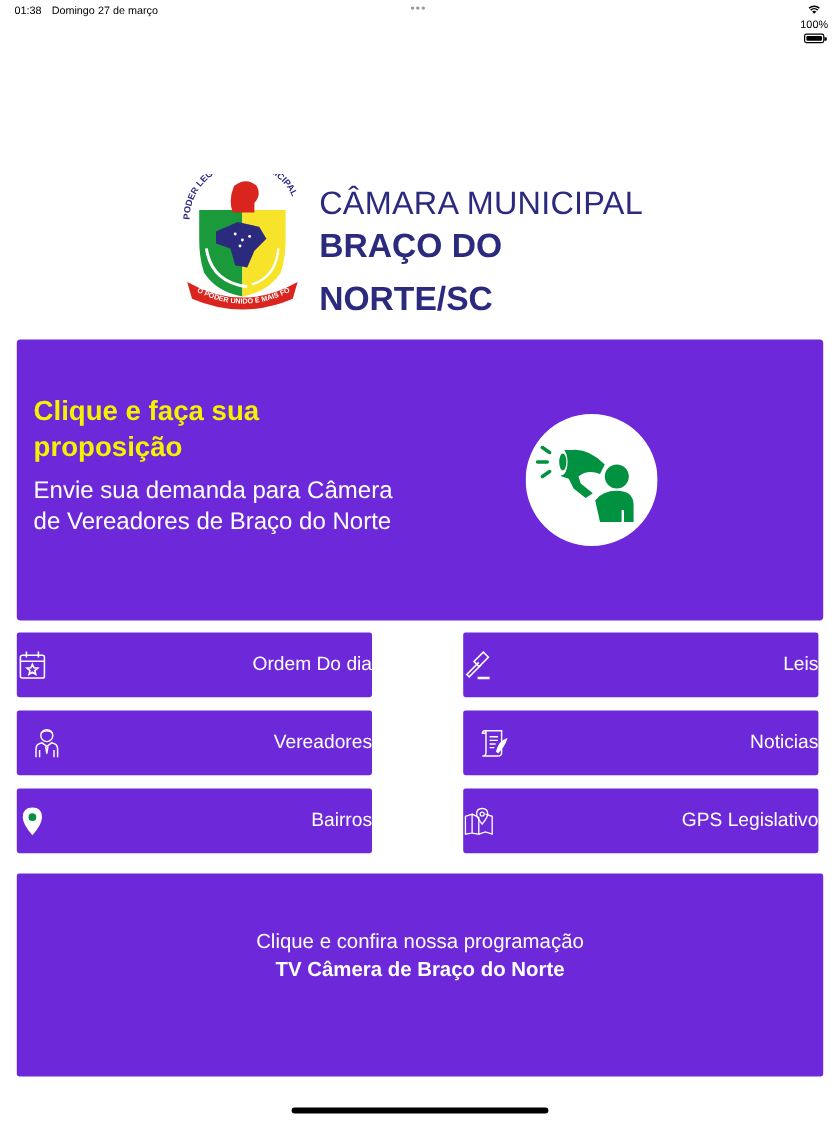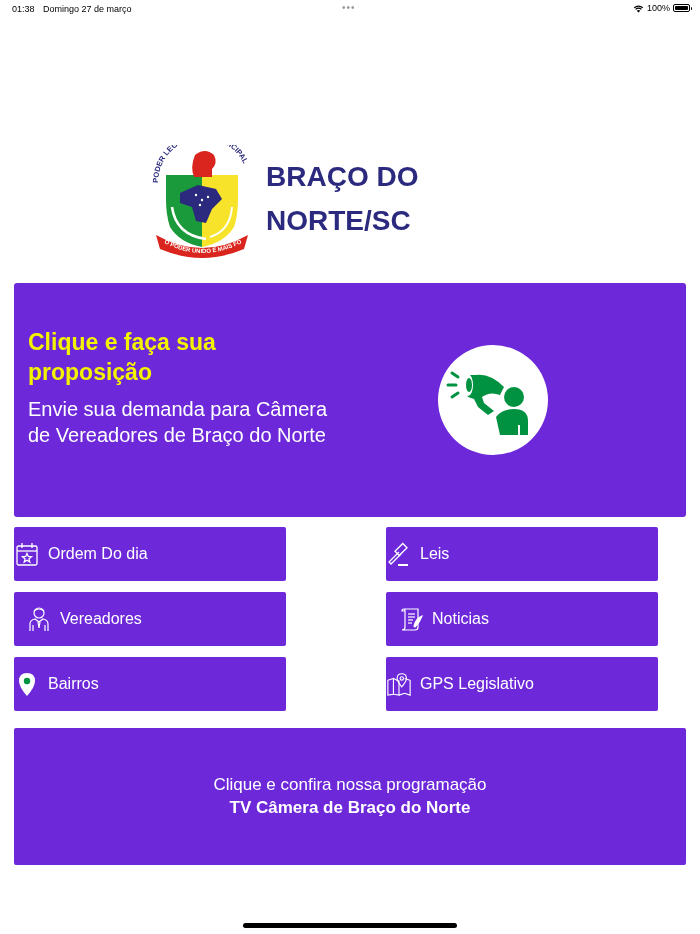--- a/index.html
+++ b/index.html
@@ -3,47 +3,47 @@
 <meta charset="utf-8">
 <style>
   * { box-sizing: border-box; margin: 0; padding: 0; }
   html, body { width: 700px; height: 934px; background: #ffffff; overflow: hidden; }
   body { font-family: "Liberation Sans", sans-serif; position: relative; }
 
   .status-bar { position: absolute; top: 0; left: 0; width: 700px; height: 18px; font-size: 9px; color: #000; }
   .status-left { position: absolute; left: 12px; top: 4px; }
   .status-left span { margin-right: 6px; }
   .status-dots { position: absolute; left: 342px; top: 2px; font-size: 10px; color: #9a9a9a; letter-spacing: 1px; }
-  .status-right { position: absolute; right: 10px; top: 3px; display: flex; align-items: center; gap: 3px; }
+  .status-right { position: absolute; right: 10px; top: 3px; display: flex; align-items: center; gap: 3px; flex-direction: column; }
   .battery { width: 17px; height: 8px; border: 1px solid #000; border-radius: 2px; padding: 1px; position: relative; }
   .battery::after { content: ""; position: absolute; right: -3px; top: 2px; width: 1.5px; height: 3px; background: #000; border-radius: 0 1px 1px 0; }
   .battery-fill { width: 100%; height: 100%; background: #000; border-radius: 1px; }
 
   .header { position: absolute; top: 145px; left: 150px; width: 410px; height: 115px; }
   .emblem { position: absolute; left: 0; top: 0; width: 105px; height: 115px; }
   .title-lines { position: absolute; left: 116px; top: 10px; color: #2b2a7e; }
   .title-line1 { font-size: 27px; letter-spacing: 0.2px; line-height: 28px; }
   .title-line2 { font-size: 23px; line-height: 28px; }
   .title-line3 { font-size: 28px; font-weight: bold; line-height: 44px; }
 
   .green { background: #6d28d9; }
   .hero { position: absolute; left: 14px; top: 283px; width: 672px; height: 234px; border-radius: 3px; cursor: pointer; }
   .hero-title { position: absolute; left: 14px; top: 44px; width: 280px; color: #f3f300; font-size: 23px; font-weight: bold; line-height: 30px; }
   .hero-sub { position: absolute; left: 14px; top: 113px; width: 300px; color: #ffffff; font-size: 20px; line-height: 26px; }
   .hero-icon { position: absolute; left: 424px; top: 62px; width: 110px; height: 110px; }
 
-  .btn { position: absolute; width: 272px; height: 54px; border-radius: 2px; display: flex; align-items: center; justify-content: flex-start; gap: 8px; color: #fff; font-size: 16px; cursor: pointer; }
+  .btn { position: absolute; width: 296px; height: 54px; border-radius: 2px; display: flex; align-items: center; justify-content: space-between; gap: 8px; color: #fff; font-size: 16px; cursor: pointer; }
   .btn .ico { width: 26px; height: 26px; display: inline-flex; }
   .col-l { left: 14px; }
   .col-r { left: 386px; }
   .row1 { top: 527px; }
   .row2 { top: 592px; padding-left: 12px; }
   .row3 { top: 657px; }
 
-  .tv { position: absolute; left: 14px; top: 728px; width: 672px; height: 137px; border-radius: 2px; color: #fff; text-align: center; cursor: pointer; }
+  .tv { position: absolute; left: 14px; top: 728px; width: 672px; height: 169px; border-radius: 2px; color: #fff; text-align: center; cursor: pointer; }
   .tv-l1 { position: absolute; top: 47px; width: 100%; font-size: 17px; }
   .tv-l2 { position: absolute; top: 70px; width: 100%; font-size: 17px; font-weight: bold; }
 
   .home-indicator { position: absolute; left: 243px; top: 923px; width: 214px; height: 5px; background: #000; border-radius: 3px; }
 </style>
 </head>
 <body>
 
 <div class="status-bar">
   <div class="status-left">
@@ -82,20 +82,21 @@
     <circle cx="58" cy="52" r="1.2" fill="#fff"></circle>
       <circle cx="50" cy="60" r="1.2" fill="#fff"></circle>
     <path d="M22 62 Q26 90 56 94" stroke="#fff" stroke-width="2.5" fill="none"></path>
     <path d="M82 62 Q80 86 60 92" stroke="#fff" stroke-width="2" fill="none"></path>
     <path d="M6 90 Q52 116 98 90 L94 104 Q52 122 10 104 Z" fill="#d9251d"></path>
     <text font-size="6" fill="#fff" font-family="Liberation Sans, sans-serif" font-weight="bold">
       <textPath href="#bannerArc">O PODER UNIDO É MAIS FORTE</textPath>
     </text>
   </svg>
   <div class="title-lines">
+    <div class="title-line1">CÂMARA MUNICIPAL</div>
     <div class="title-line3">BRAÇO DO NORTE/SC</div>
   </div>
 </div>
 
 <div class="hero green">
   <div class="hero-title">Clique e faça sua proposição</div>
   <div class="hero-sub">Envie sua demanda para Câmera de Vereadores de Braço do Norte</div>
   <svg class="hero-icon" viewBox="0 0 110 110">
     <circle cx="55" cy="55" r="55" fill="#fff"></circle>
     <circle cx="76" cy="52" r="10" fill="#009240"></circle>

